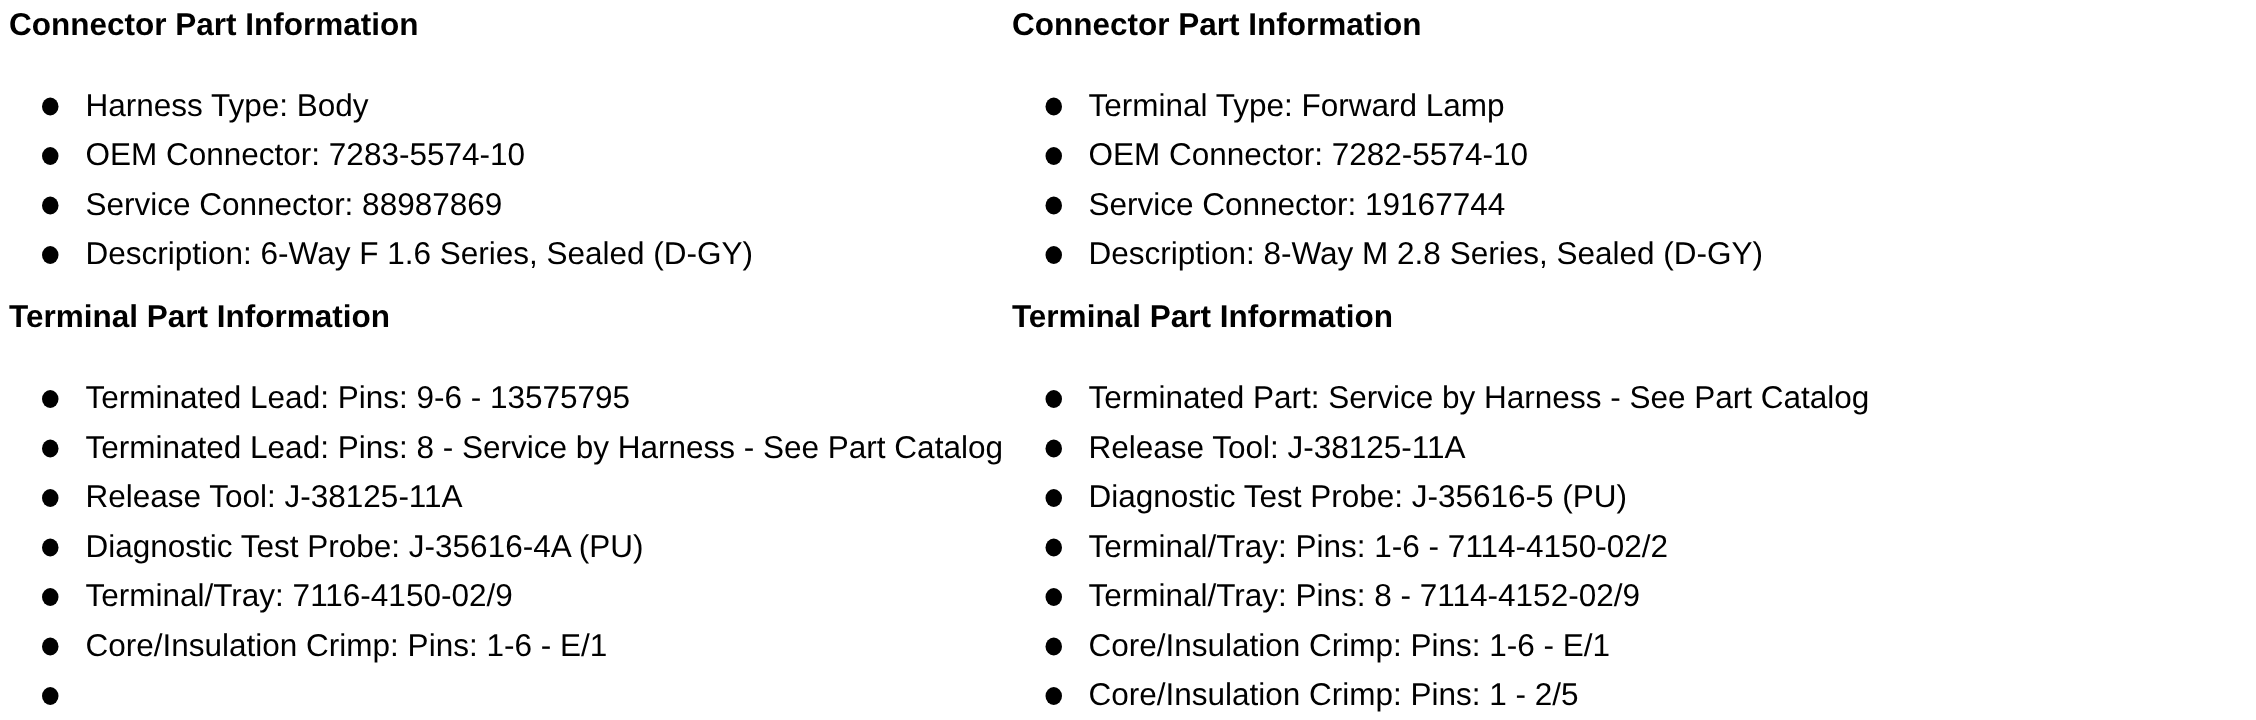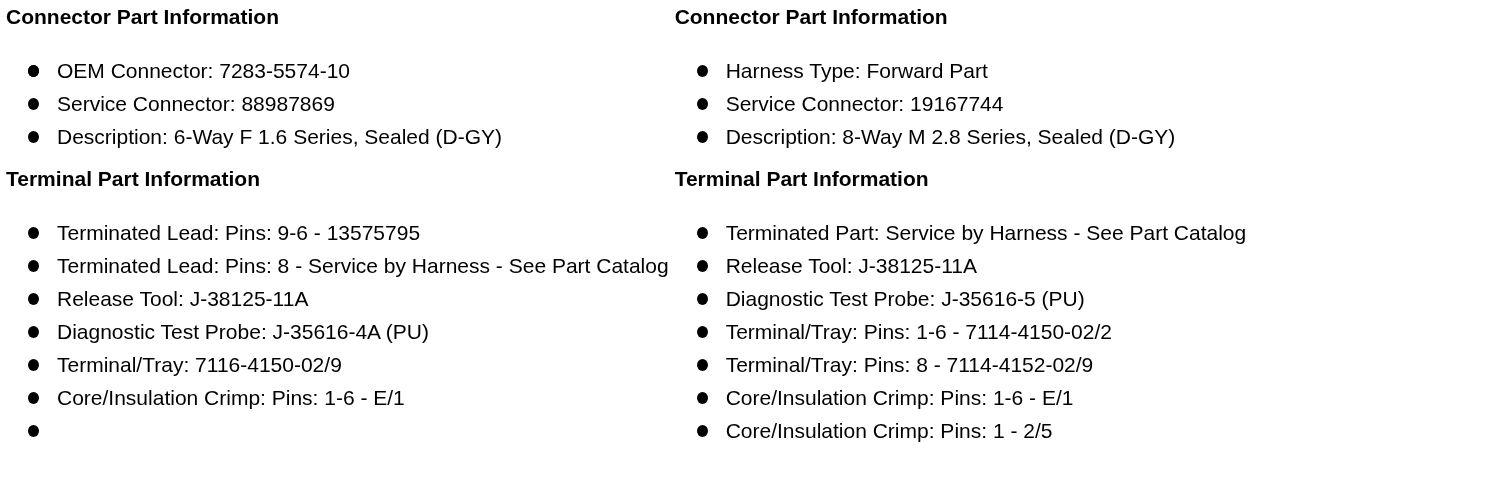--- a/index.html
+++ b/index.html
@@ -60,20 +60,21 @@
 
 <div class="page">
 
   <div class="col col-left">
 
     <div>
       <h3 class="section-heading">Connector Part Information</h3>
       <ul class="items">
         <li>
           <span class="bullet"></span>
+          <span>Harness Type: Body</span>
         </li>
         <li>
           <span class="bullet"></span>
           <span>OEM Connector: 7283-5574-10</span>
         </li>
         <li>
           <span class="bullet"></span>
           <span>Service Connector: 88987869</span>
         </li>
         <li>
@@ -118,21 +119,25 @@
 
   </div>
 
   <div class="col col-right">
 
     <div>
       <h3 class="section-heading">Connector Part Information</h3>
       <ul class="items">
         <li>
           <span class="bullet"></span>
-          <span>Harness Type: Forward Part</span>
+          <span>Terminal Type: Forward Lamp</span>
+        </li>
+        <li>
+          <span class="bullet"></span>
+          <span>OEM Connector: 7282-5574-10</span>
         </li>
         <li>
           <span class="bullet"></span>
           <span>Service Connector: 19167744</span>
         </li>
         <li>
           <span class="bullet"></span>
           <span>Description: 8-Way M 2.8 Series, Sealed (D-GY)</span>
         </li>
       </ul>

